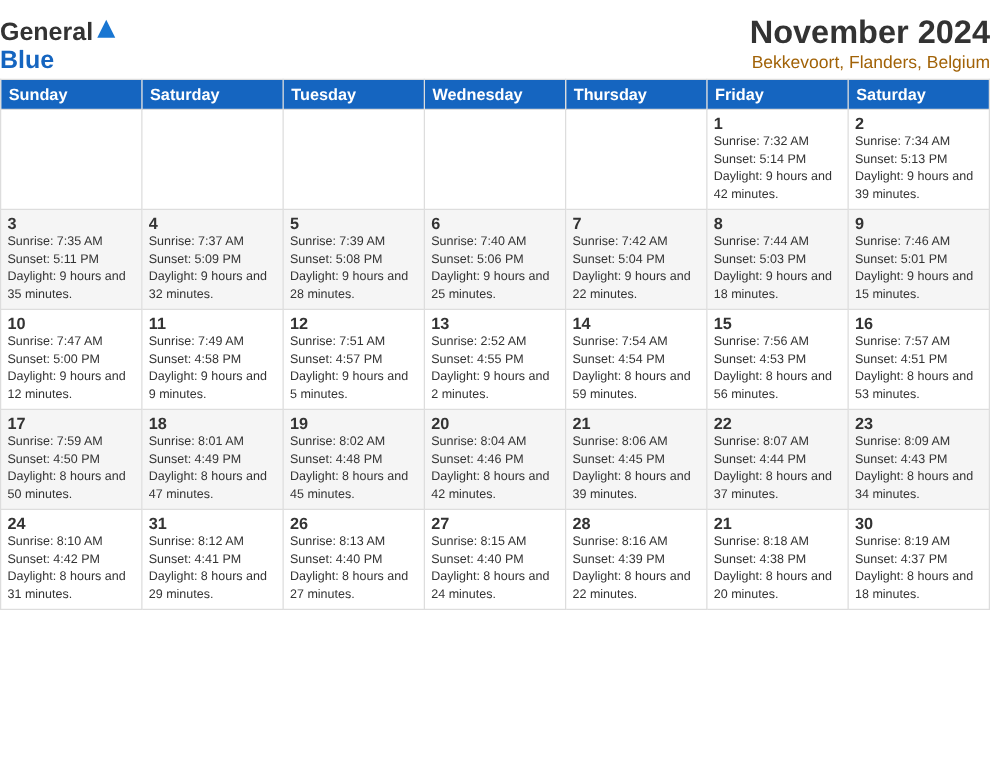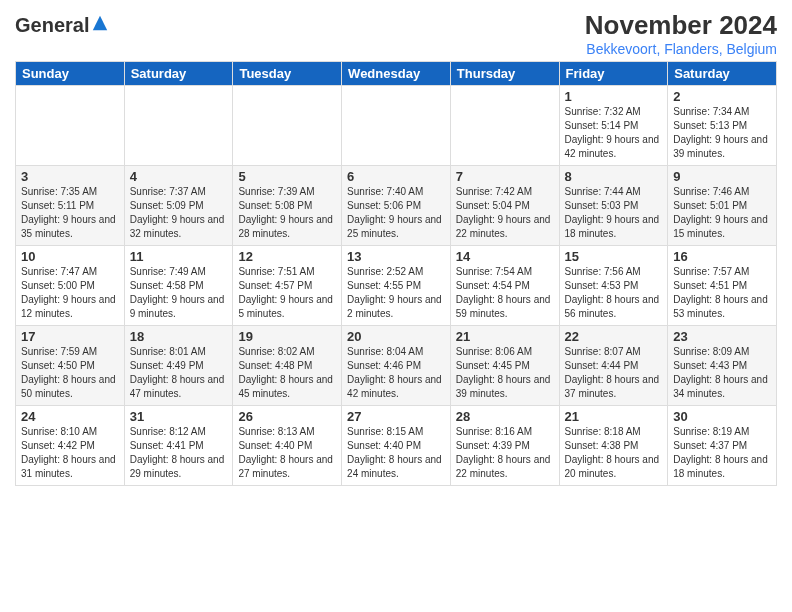--- a/index.html
+++ b/index.html
@@ -5,21 +5,21 @@
     * { margin: 0; padding: 0; box-sizing: border-box; }
     body {
       font-family: Arial, sans-serif;
       background: #fff;
       width: 792px;
       height: 612px;
       overflow: hidden;
     }
     .container {
       width: 792px;
-      padding: 10px 15px;
+      padding: 10px 0;
     }
     .header-row {
       display: flex;
       justify-content: space-between;
       align-items: flex-start;
       margin-bottom: 4px;
     }
     .logo {
       display: flex;
       align-items: center;
@@ -40,21 +40,21 @@
     .title-block {
       text-align: right;
     }
     .month-title {
       font-size: 26px;
       font-weight: bold;
       color: #333;
     }
     .location {
       font-size: 14px;
-      color: #3b82f6;
+      color: #a16207;
     }
     .calendar {
       width: 100%;
       border-collapse: collapse;
       table-layout: fixed;
       border-radius: 23px;
     }
     .calendar th {
       background: #1565c0;
       color: #fff;
@@ -96,20 +96,23 @@
 <body>
 
 <div class="container">
   <div class="header-row">
     <div class="logo">
       <div>
         <div class="logo-text">
           <span class="logo-general">General</span><svg class="logo-icon" viewBox="0 0 20 20">
               <polygon points="10,2 18,18 2,18" fill="#1976d2"></polygon>
             </svg>
+        </div>
+        <div class="logo-text">
+          <span class="logo-blue">Blue</span>
         </div>
       </div>
     </div>
     <div class="title-block">
       <div class="month-title">November 2024</div>
       <div class="location">Bekkevoort, Flanders, Belgium</div>
     </div>
   </div>
 
   <table class="calendar">

